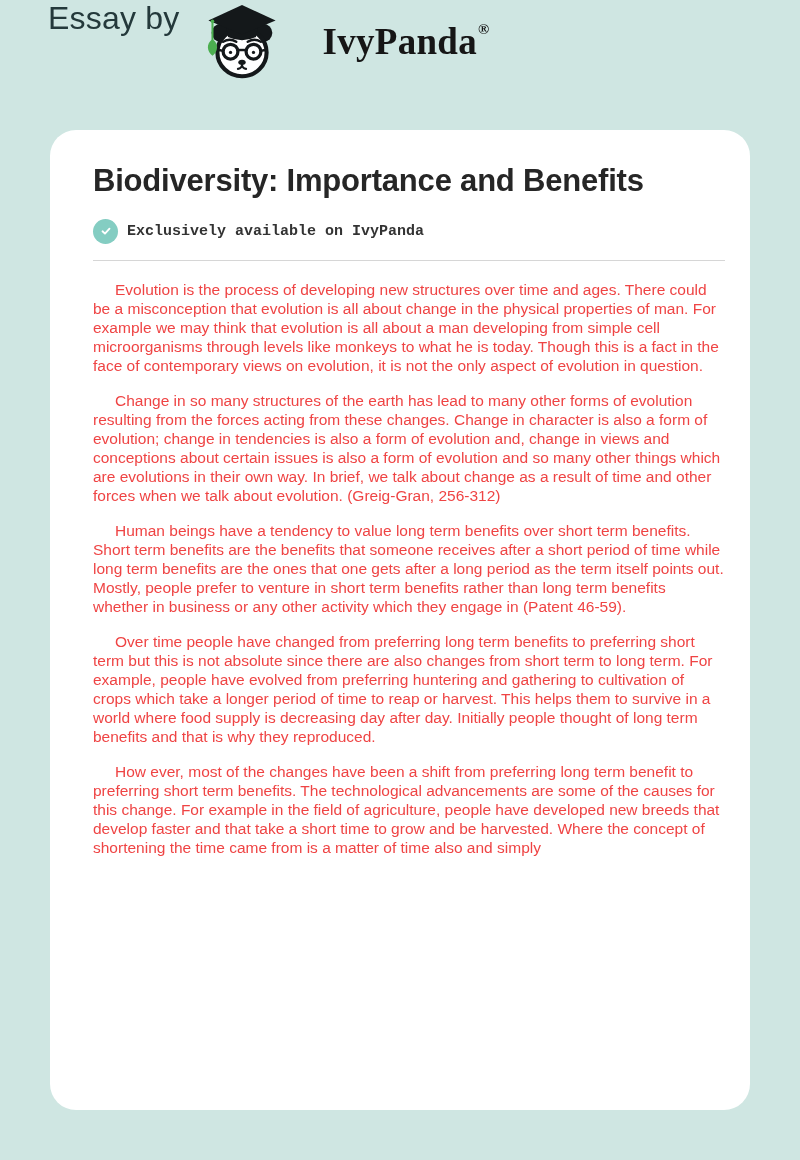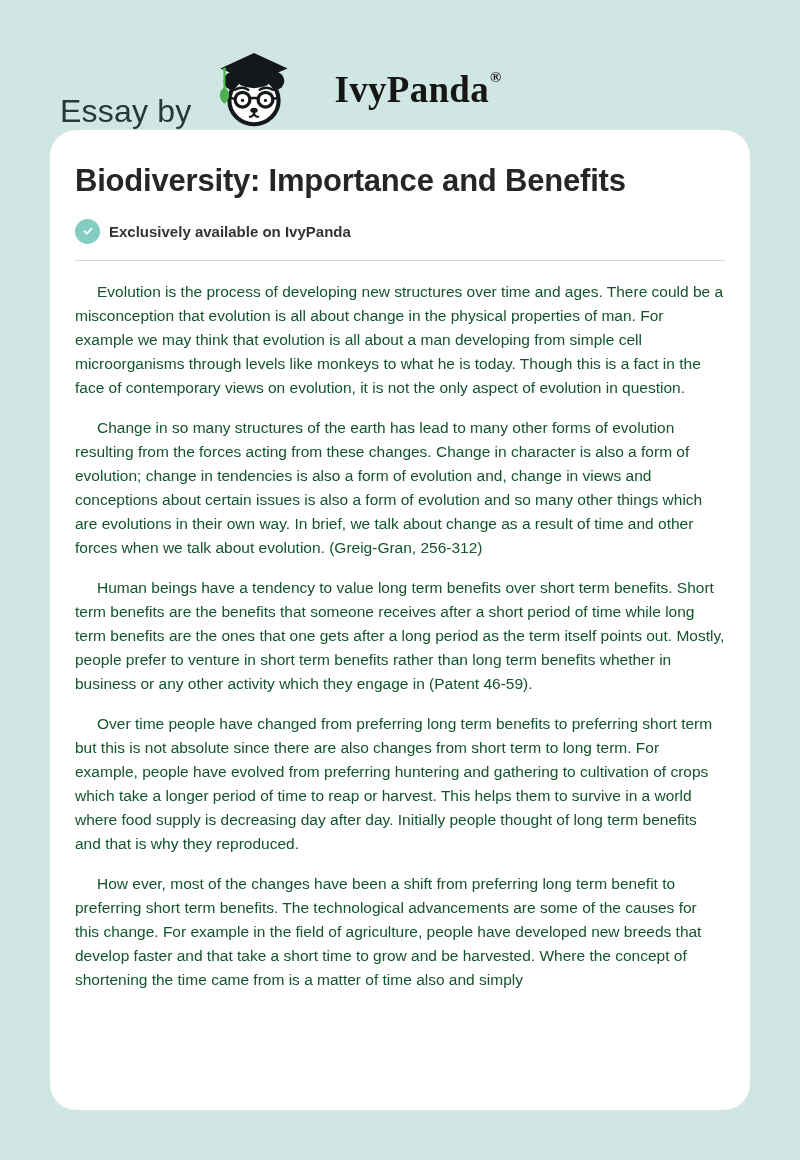--- a/index.html
+++ b/index.html
@@ -9,22 +9,22 @@
   body {
     width: 800px;
     height: 1160px;
     background: #cfe6e2;
     font-family: "Liberation Sans", sans-serif;
     overflow: hidden;
   }
   .site-header {
     height: 130px;
     display: flex;
-    align-items: flex-end;
-    padding-left: 60px;
+    align-items: flex-start;
+    padding-left: 48px;
     box-sizing: border-box;
   }
   .essay-by {
     font-size: 32px;
     color: #24393b;
     letter-spacing: 0.2px;
     margin-right: 22px;
   }
   .brand {
     display: flex;
@@ -57,35 +57,36 @@
     margin-left: 1px;
     font-weight: 700;
   }
   .card {
     width: 700px;
     height: 980px;
     margin: 0 auto;
     background: #ffffff;
     border-radius: 26px;
     box-sizing: border-box;
-    padding: 28px 25px 0 25px;
+    padding: 28px 25px 0 43px;
     overflow: hidden;
   }
   .essay-title {
     font-size: 31px;
     font-weight: 700;
     color: #262626;
     letter-spacing: -0.2px;
     line-height: 1.25;
     margin: 4px 0 18px 0;
   }
   .badge-row {
     display: flex;
     align-items: center;
     margin: 0 0 16px 0;
+    font-family: Liberation Mono, monospace;
   }
   .check-circle {
     width: 25px;
     height: 25px;
     border-radius: 50%;
     background: #84cdc2;
     display: flex;
     align-items: center;
     justify-content: center;
     margin-right: 9px;
@@ -101,22 +102,22 @@
     font-weight: 700;
     color: #333333;
   }
   .divider {
     border: none;
     border-top: 1px solid #d6d6d6;
     margin: 0 0 19px 0;
   }
   .essay-body p {
     font-size: 15.5px;
-    line-height: 24px;
-    color: #14532d;
+    line-height: 19px;
+    color: #ef4444;
     margin: 0 0 16px 0;
     text-indent: 22px;
   }
 </style>
 </head>
 <body>
 
 <header class="site-header">
   <span class="essay-by">Essay by</span>
   <a class="brand">

